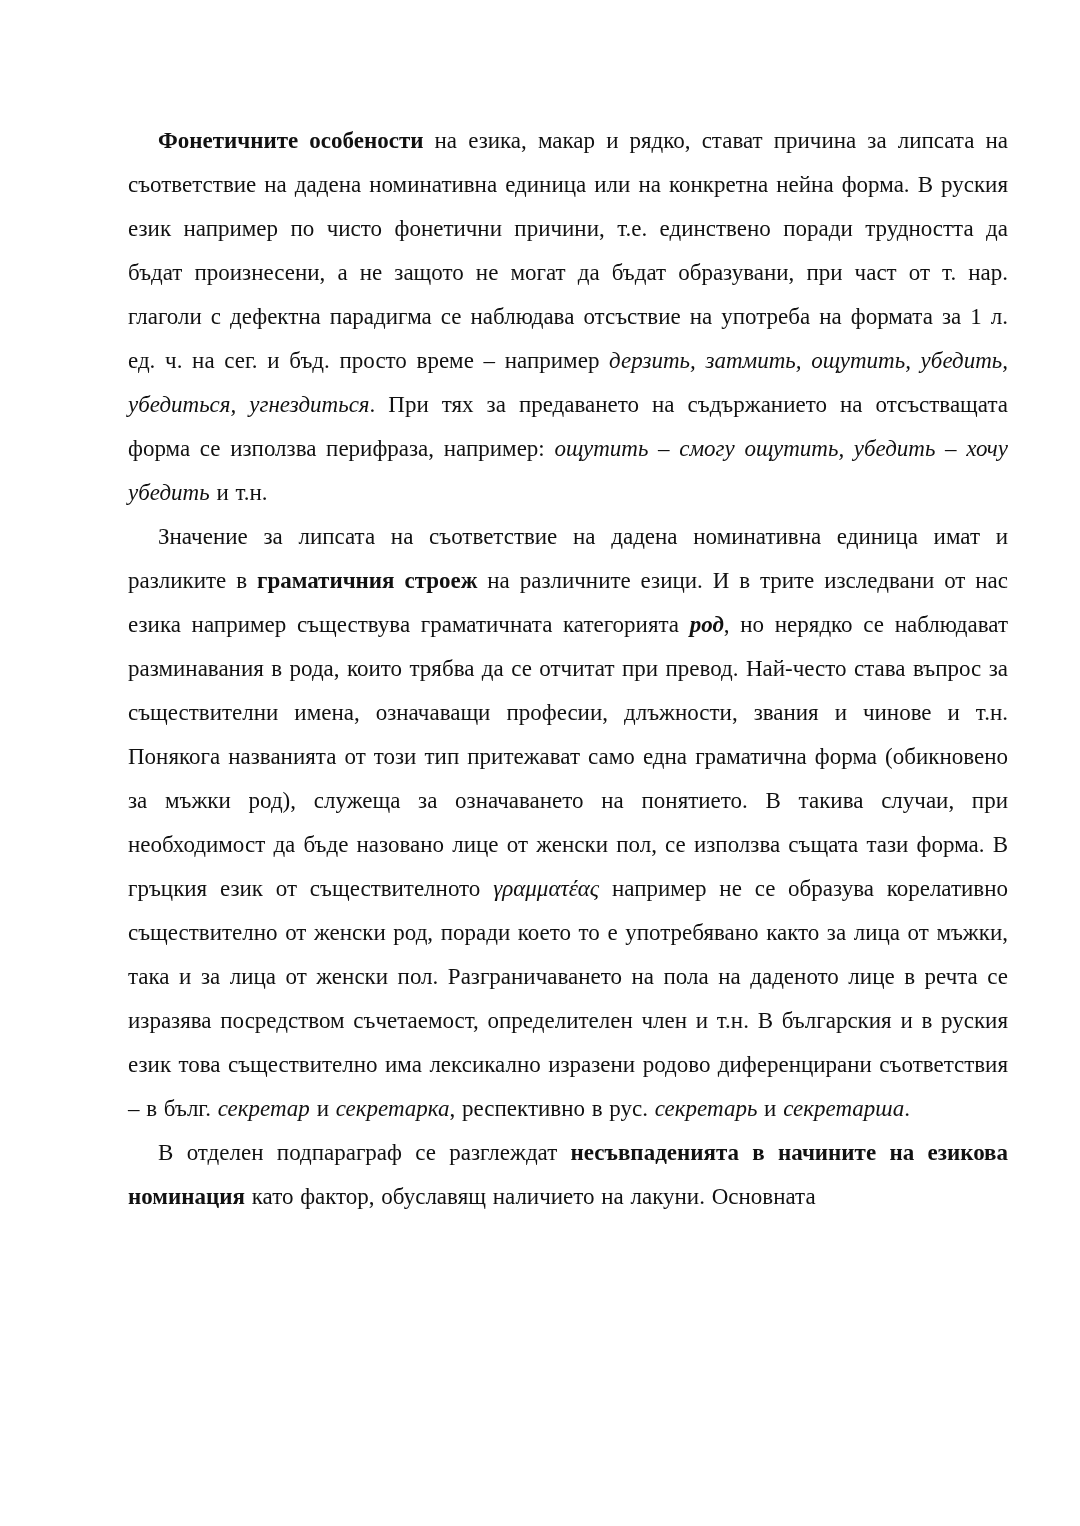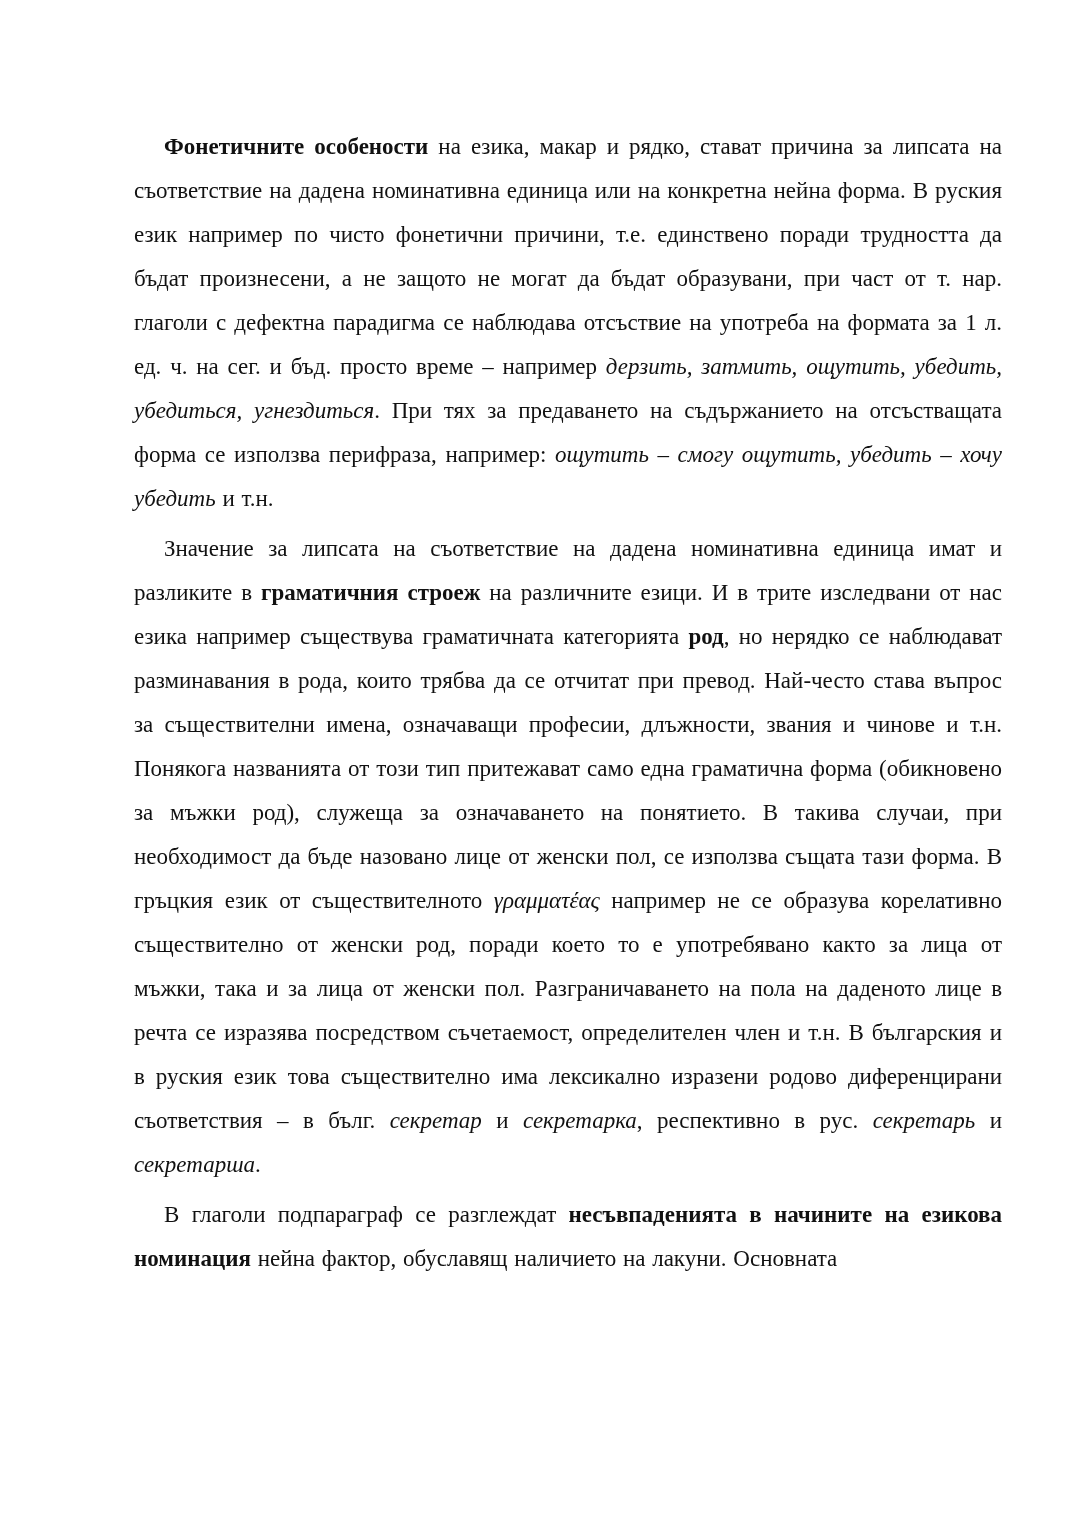--- a/index.html
+++ b/index.html
@@ -13,41 +13,41 @@
     height: 1526px;
     background: #ffffff;
     box-sizing: border-box;
     padding: 119px 72px 0 128px;
     overflow: hidden;
   }
   .text-block {
     width: 100%;
   }
   .para {
-    margin: 6px;
+    margin: 0;
     padding: 0;
     text-indent: 30px;
     text-align: justify;
     font-family: "Liberation Serif", "DejaVu Serif", serif;
     font-size: 23px;
     line-height: 44px;
     color: #111111;
     word-spacing: 1px;
   }
   .b  { font-weight: bold; }
   .i  { font-style: italic; }
-  .bi { font-weight: bold; }
+  .bi { font-weight: bold; font-style: italic; }
 </style>
 </head>
 <body>
 
 <div class="page">
   <div class="text-block">
 
     <p class="para"><span class="b">Фонетичните особености</span><span> на езика, макар и рядко, стават причина за липсата на съответствие на дадена номинативна единица или на конкретна нейна форма. В руския език например по чисто фонетични причини, т.е. единствено поради трудността да бъдат произнесени, а не защото не могат да бъдат образувани, при част от т. нар. глаголи с дефектна парадигма се наблюдава отсъствие на употреба на формата за 1 л. ед. ч. на сег. и бъд. просто време – например </span><span class="i">дерзить, затмить, ощутить, убедить, убедиться, угнездиться</span><span>. При тях за предаването на съдържанието на отсъстващата форма се използва перифраза, например: </span><span class="i">ощутить – смогу ощутить, убедить – хочу убедить</span><span> и т.н.</span></p>
 
     <p class="para"><span>Значение за липсата на съответствие на дадена номинативна единица имат и разликите в </span><span class="b">граматичния строеж</span><span> на различните езици. И в трите изследвани от нас езика например съществува граматичната категорията </span><span class="bi">род</span><span>, но нерядко се наблюдават разминавания в рода, които трябва да се отчитат при превод. Най-често става въпрос за съществителни имена, означаващи професии, длъжности, звания и чинове и т.н. Понякога названията от този тип притежават само една граматична форма (обикновено за мъжки род), служеща за означаването на понятието. В такива случаи, при необходимост да бъде назовано лице от женски пол, се използва същата тази форма. В гръцкия език от съществителното </span><span class="i">γραμματέας</span><span> например не се образува корелативно съществително от женски род, поради което то е употребявано както за лица от мъжки, така и за лица от женски пол. Разграничаването на пола на даденото лице в речта се изразява посредством съчетаемост, определителен член и т.н. В българския и в руския език това съществително има лексикално изразени родово диференцирани съответствия – в бълг. </span><span class="i">секретар</span><span> и </span><span class="i">секретарка</span><span>, респективно в рус. </span><span class="i">секретарь</span><span> и </span><span class="i">секретарша</span><span>.</span></p>
 
 
-    <p class="para"><span>В глаголи подпараграф се разглеждат </span><span class="b">несъвпаденията в начините на езикова номинация</span><span> нейна фактор, обуславящ наличието на лакуни. Основната</span></p>
+    <p class="para"><span>В отделен подпараграф се разглеждат </span><span class="b">несъвпаденията в начините на езикова номинация</span><span> като фактор, обуславящ наличието на лакуни. Основната</span></p>
 
   </div>
 </div>
 
 </body></html>

